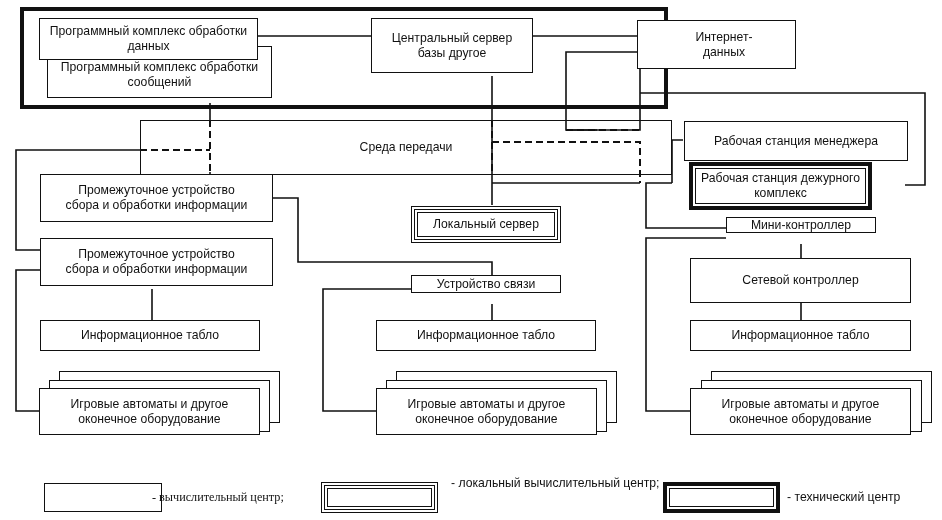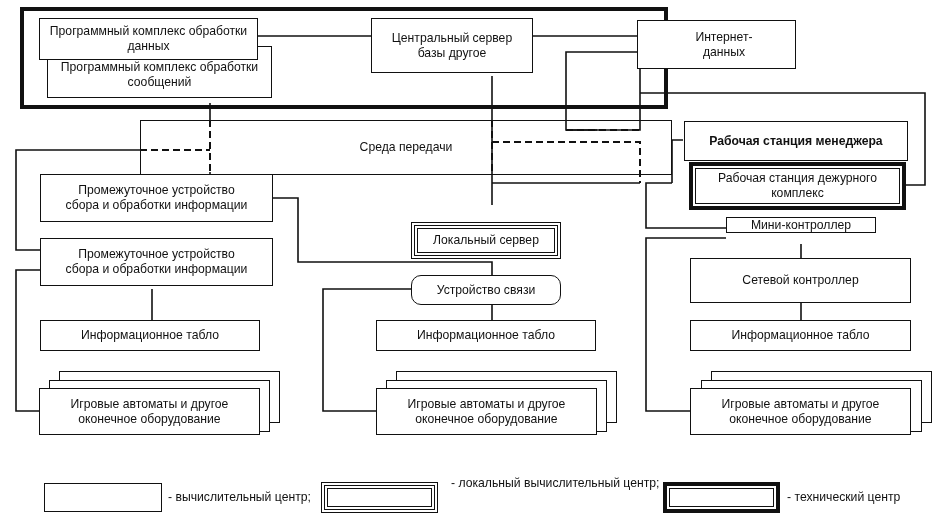--- a/index.html
+++ b/index.html
@@ -79,46 +79,46 @@
 <div class="box" style="left:39px;top:18px;width:219px;height:42px;">
   <span><span>Программный комплекс обработки</span><br><span>данных</span></span>
 </div>
 <div class="box" style="left:371px;top:18px;width:162px;height:55px;">
   <span><span>Центральный сервер</span><br><span>базы другое</span></span>
 </div>
 <div class="box" style="left:637px;top:20px;width:159px;height:49px;padding-left:15px;">
   <span><span>Интернет-</span><br><span>данных</span></span>
 </div>
 
-<div class="box" style="left:684px;top:121px;width:224px;height:40px;font-weight:bold;">
+<div class="box" style="left:684px;top:121px;width:224px;height:40px;">
   <span>Рабочая станция менеджера</span>
 </div>
-<div class="box tech" style="left:689px;top:162px;width:217px;height:48px;">
+<div class="box tech" style="left:689px;top:162px;width:183px;height:48px;">
   <div class="inner"></div>
   <span><span>Рабочая станция дежурного</span><br><span>комплекс</span></span>
 </div>
 
 <div class="box" style="left:40px;top:174px;width:233px;height:48px;">
   <span><span>Промежуточное устройство</span><br><span>сбора и обработки информации</span></span>
 </div>
 <div class="box" style="left:40px;top:238px;width:233px;height:48px;">
   <span><span>Промежуточное устройство</span><br><span>сбора и обработки информации</span></span>
 </div>
 
-<div class="box loc" style="left:411px;top:206px;width:150px;height:37px;margin-top:16px;">
+<div class="box loc" style="left:411px;top:206px;width:150px;height:37px;">
   <div class="inner1"></div>
   <div class="inner2"></div>
   <span>Локальный сервер</span>
 </div>
 
 <div class="box" style="left:726px;top:217px;width:150px;height:16px;">
   <span>Мини-контроллер</span>
 </div>
 
-<div class="box" style="left:411px;top:275px;width:150px;height:30px;border-radius:10px;">
+<div class="box" style="left:411px;top:275px;width:150px;height:18px;">
   <span>Устройство связи</span>
 </div>
 
 <div class="box" style="left:690px;top:258px;width:221px;height:45px;">
   <span><span>Сетевой контроллер</span><br></span>
 </div>
 
 <div class="box" style="left:40px;top:320px;width:220px;height:31px;">
   <span>Информационное табло</span>
 </div>
@@ -141,21 +141,21 @@
   <span><span>Игровые автоматы и другое</span><br><span>оконечное оборудование</span></span>
 </div>
 
 <div class="stack" style="left:711px;top:371px;width:221px;height:52px;"></div>
 <div class="stack" style="left:701px;top:380px;width:221px;height:52px;"></div>
 <div class="box" style="left:690px;top:388px;width:221px;height:47px;">
   <span><span>Игровые автоматы и другое</span><br><span>оконечное оборудование</span></span>
 </div>
 
 <div class="box" style="left:44px;top:483px;width:118px;height:29px;"></div>
-<div class="legend-text" style="left:168px;top:490px;">- вычислительный центр;</div>
+<div class="legend-text" style="left:152px;top:490px;font-family:Liberation Serif, serif;">- вычислительный центр;</div>
 
 <div class="box loc" style="left:321px;top:482px;width:117px;height:31px;">
   <div class="inner1"></div>
   <div class="inner2"></div>
 </div>
 <div class="legend-text" style="left:443px;top:476px;margin-left:8px;">- локальный вычислительный центр;</div>
 
 <div class="box tech" style="left:663px;top:482px;width:117px;height:31px;">
   <div class="inner"></div>
 </div>

